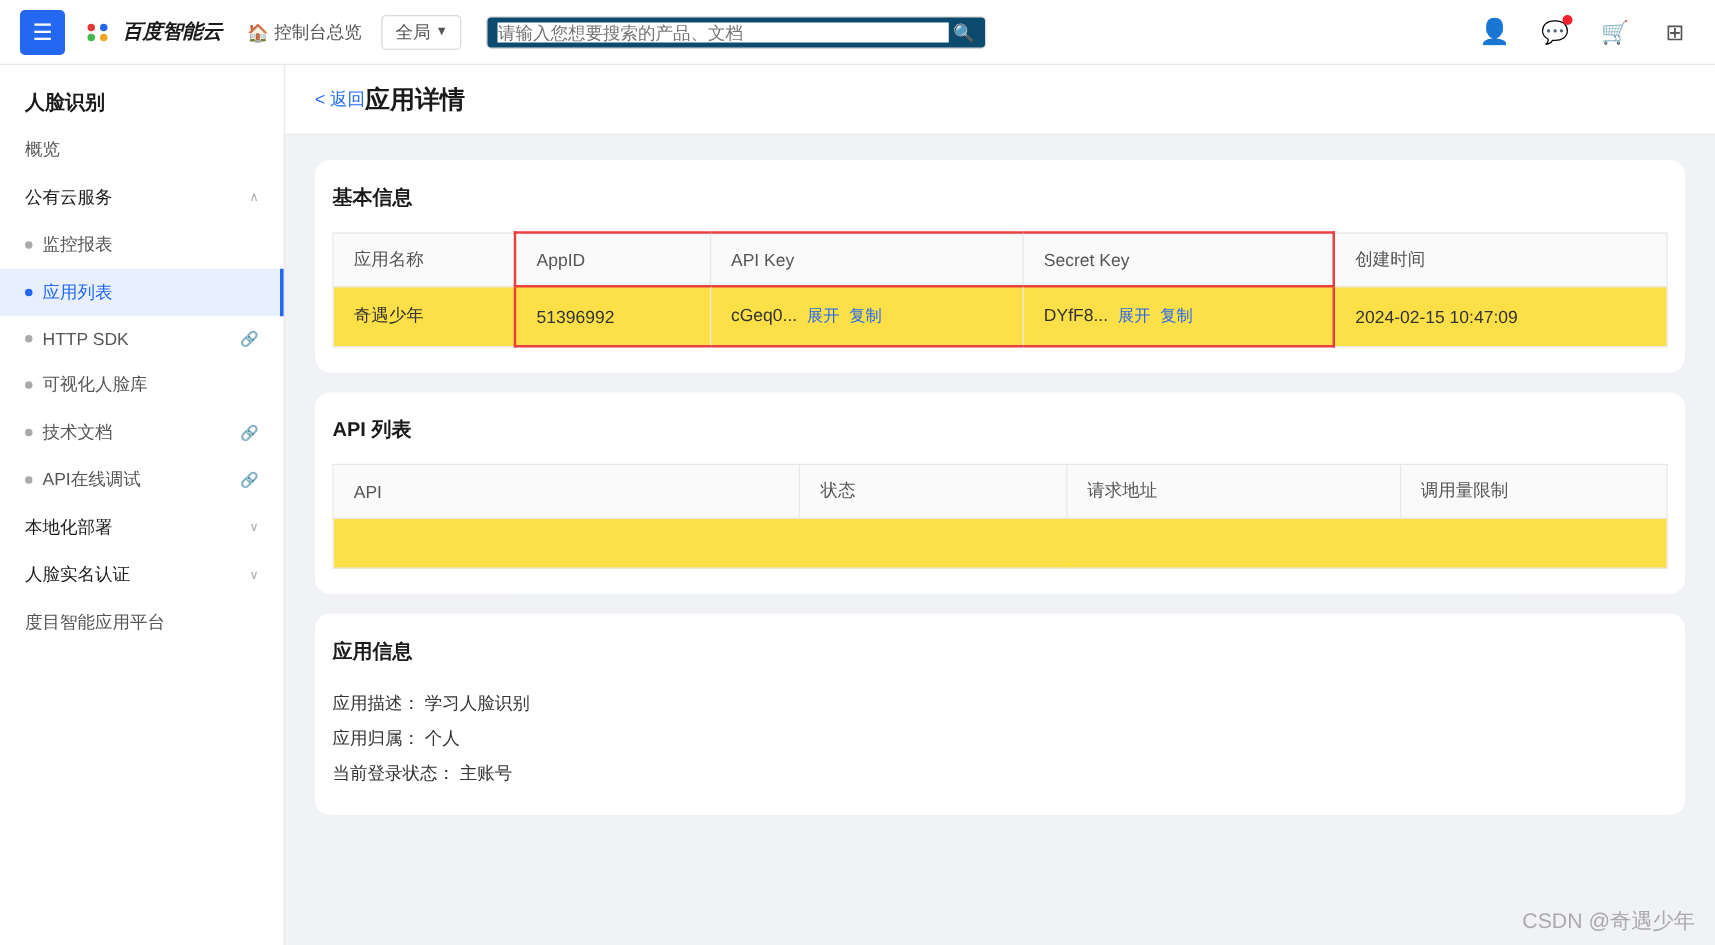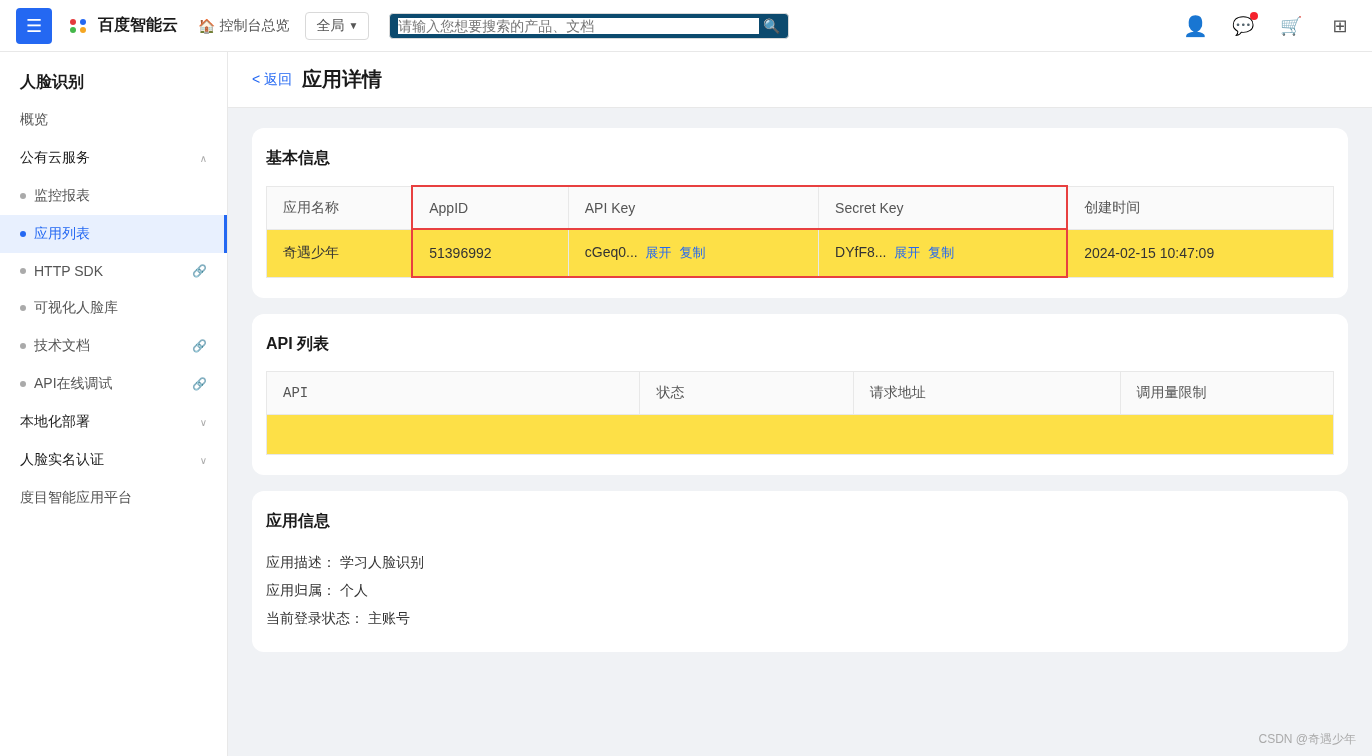--- a/index.html
+++ b/index.html
@@ -24,21 +24,21 @@
       cursor: pointer;
       margin-right: 12px;
     }
     .nav-menu-icon span { color: #fff; font-size: 18px; }
     .logo-area {
       display: flex; align-items: center; margin-right: 20px;
     }
     .logo-icon {
       width: 28px; height: 28px; margin-right: 6px;
     }
-    .logo-text { font-size: 16px; font-weight: bold; color: #1a1a1a; }
+    .logo-text { font-size: 16px; font-weight: bold; color: #1a1a1a; font-style: italic; }
     .nav-control-panel {
       display: flex; align-items: center; margin-right: 16px; color: #555; cursor: pointer; font-size: 14px;
     }
     .nav-control-panel .house-icon { margin-right: 4px; }
     .nav-global-btn {
       display: flex; align-items: center; border: 1px solid #d9d9d9; border-radius: 4px;
       padding: 4px 10px; cursor: pointer; font-size: 14px; color: #555; background: #fff;
     }
     .nav-global-btn .chevron { margin-left: 4px; font-size: 10px; }
     .nav-search {
@@ -86,21 +86,21 @@
 
     
     .main-content {
       flex: 1; overflow-y: auto; padding: 0;
       background: #f0f2f5;
     }
 
     
     .breadcrumb-bar {
       background: #fff; padding: 14px 24px;
-      display: flex; align-items: center; gap: 10px;
+      display: flex; align-items: center; gap: 0;
       border-bottom: 1px solid #e8e8e8;
     }
     .breadcrumb-back {
       color: #2468f2; cursor: pointer; font-size: 14px; display: flex; align-items: center; gap: 4px;
     }
     .breadcrumb-current { font-size: 20px; font-weight: 600; color: #1a1a1a; }
 
     
     .content-body { padding: 20px 24px; }
 
@@ -138,21 +138,21 @@
 
     .link-btn { color: #2468f2; cursor: pointer; margin-left: 4px; font-size: 13px; }
 
     
     .app-info { font-size: 14px; color: #555; line-height: 2; }
     .app-info span { color: #333; }
 
     
     .footer-watermark {
       position: fixed; bottom: 8px; right: 16px;
-      font-size: 12px; color: #aaa;
+      font-size: 17px; color: #aaa;
     }
   </style>
 </head>
 <body>
 
 <div class="top-nav">
   <div class="nav-menu-icon">
     <span>☰</span>
   </div>
   <div class="logo-area">
@@ -296,21 +296,21 @@
             </tr>
           </tbody>
         </table>
       </div>
 
       <div class="card">
         <div class="card-title">API 列表</div>
         <table class="info-table">
           <thead>
             <tr>
-              <th style="width:35%;font-family:Liberation Mono, monospace;">API</th>
+              <th style="width:35%;">API</th>
               <th style="width:20%;">状态</th>
               <th style="width:25%;">请求地址</th>
               <th style="width:20%;">调用量限制</th>
             </tr>
           </thead>
           <tbody>
             <tr>
               <td colspan="4" style="height:40px;"></td>
             </tr>
           </tbody>

